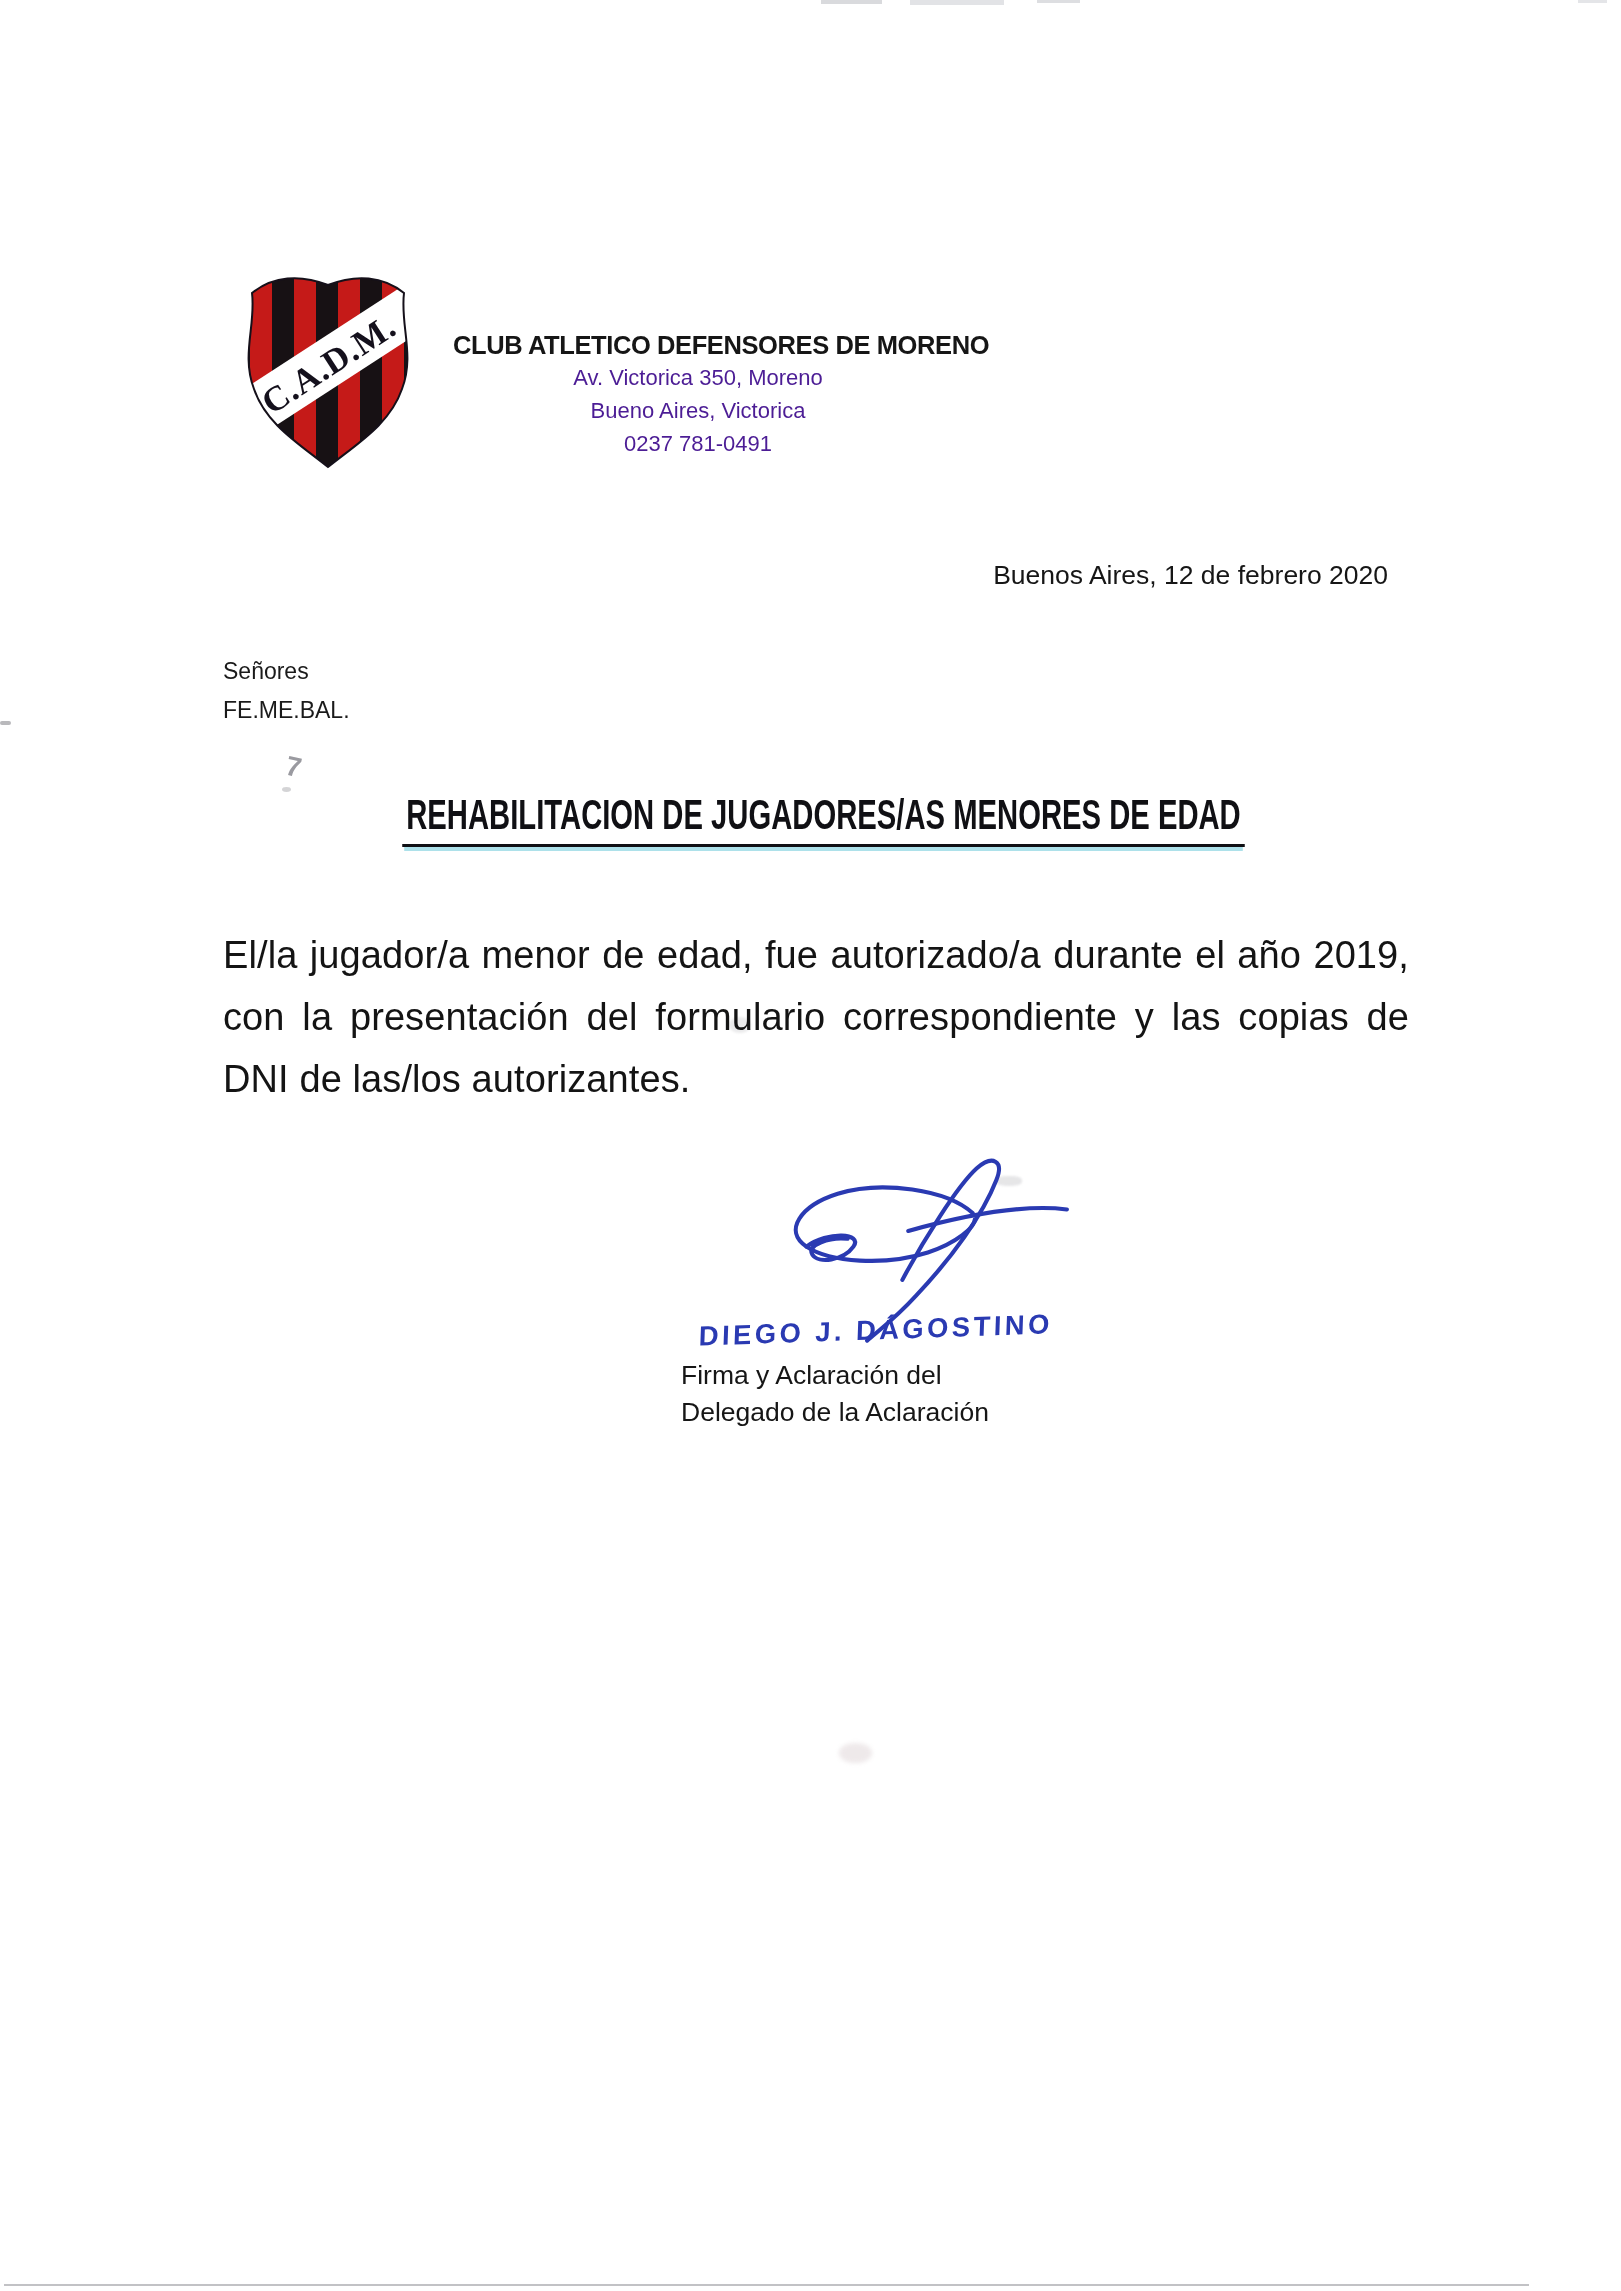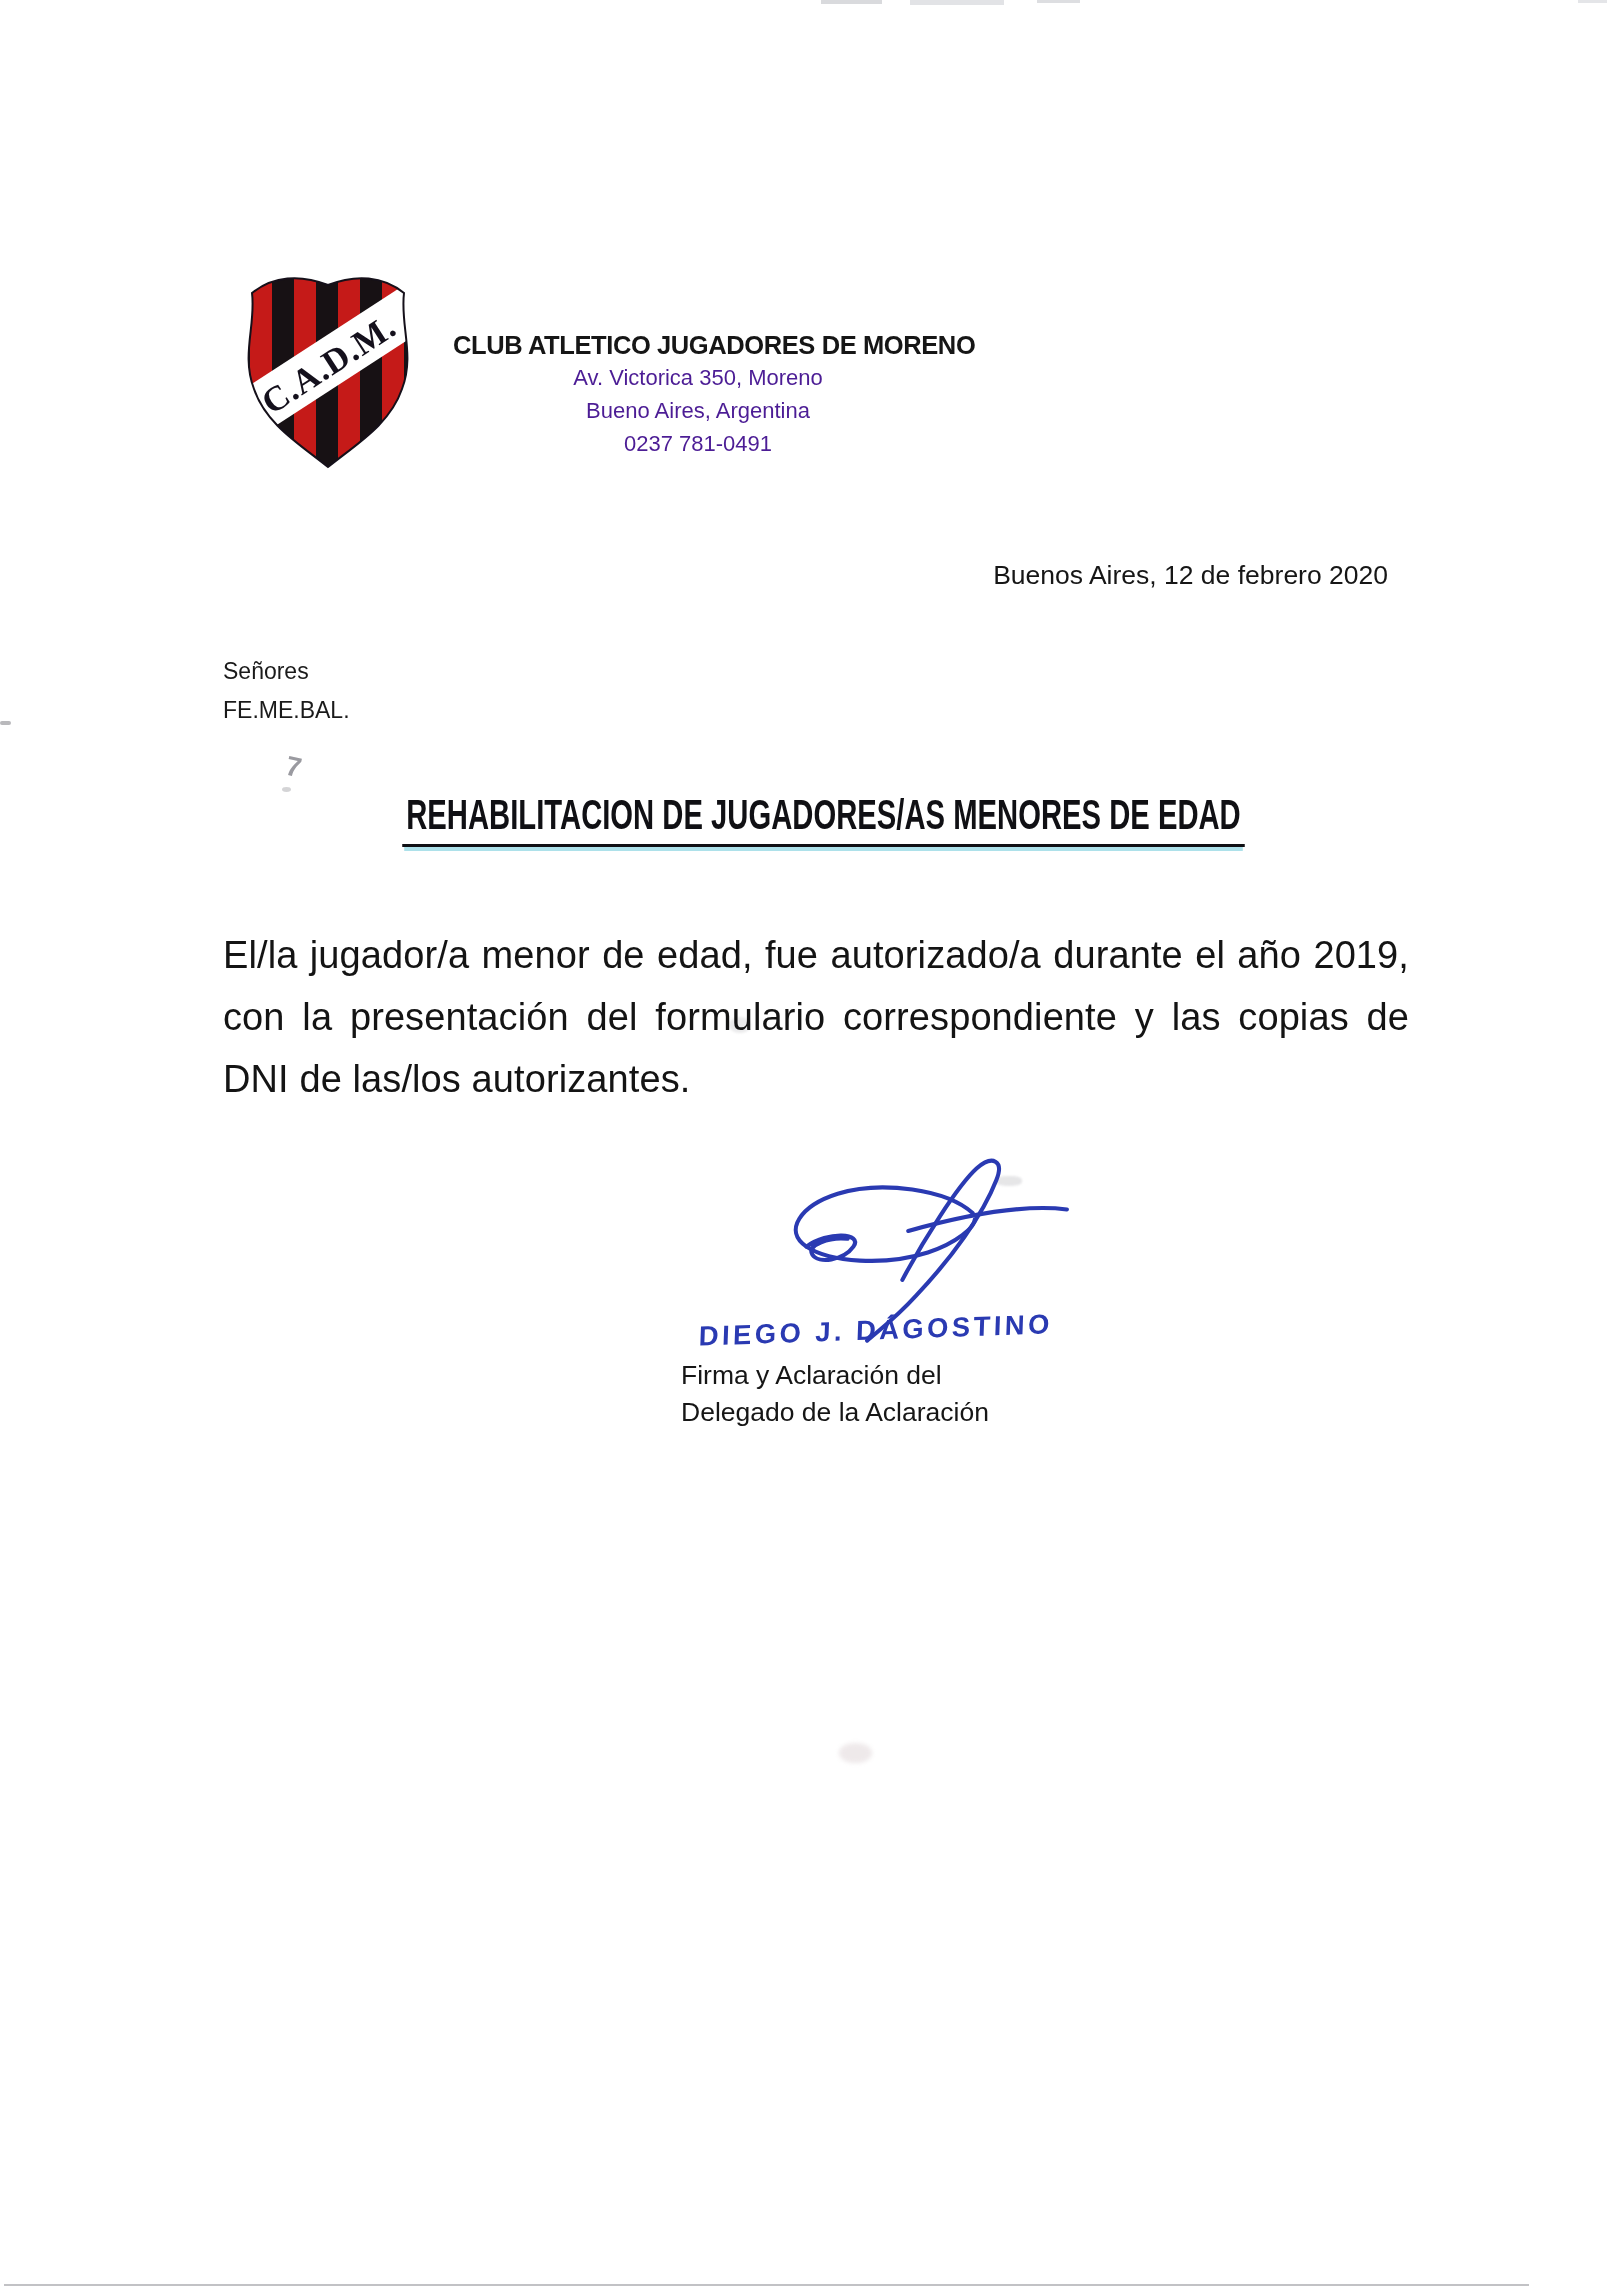--- a/index.html
+++ b/index.html
@@ -168,23 +168,23 @@
       <rect x="154" y="0" width="22" height="212" fill="#c51a18"></rect>
       <g transform="rotate(-33 100 100)">
         <rect x="-40" y="76" width="280" height="48" fill="#ffffff"></rect>
       </g>
     </g>
     <path d="M 24,30 C 45,13 72,11 100,22 C 128,11 155,13 176,30 C 172,62 187,92 174,126 C 162,161 130,180 100,204 C 70,180 38,161 26,126 C 13,92 28,62 24,30 Z" fill="none" stroke="#15101a" stroke-width="2"></path>
     <text x="100" y="113" transform="rotate(-33 100 100)" text-anchor="middle" font-family="Liberation Serif, serif" font-weight="bold" font-size="35" letter-spacing="1" fill="#14101c">C.A.D.M.</text>
   </svg>
 
   <div class="letterhead-text">
-    <div class="club-name">CLUB ATLETICO JUGADORES DE MORENO</div>
+    <div class="club-name">CLUB ATLETICO DEFENSORES DE MORENO</div>
     <div class="address-line">Av. Victorica 350, Moreno</div>
-    <div class="address-line">Bueno Aires, Argentina</div>
+    <div class="address-line">Bueno Aires, Victorica</div>
     <div class="address-line">0237 781-0491</div>
   </div>
 
   <div class="date-line">Buenos Aires, 12 de febrero 2020</div>
 
   <div class="recipient">
     <div>Señores</div>
     <div>FE.ME.BAL.</div>
   </div>
 

